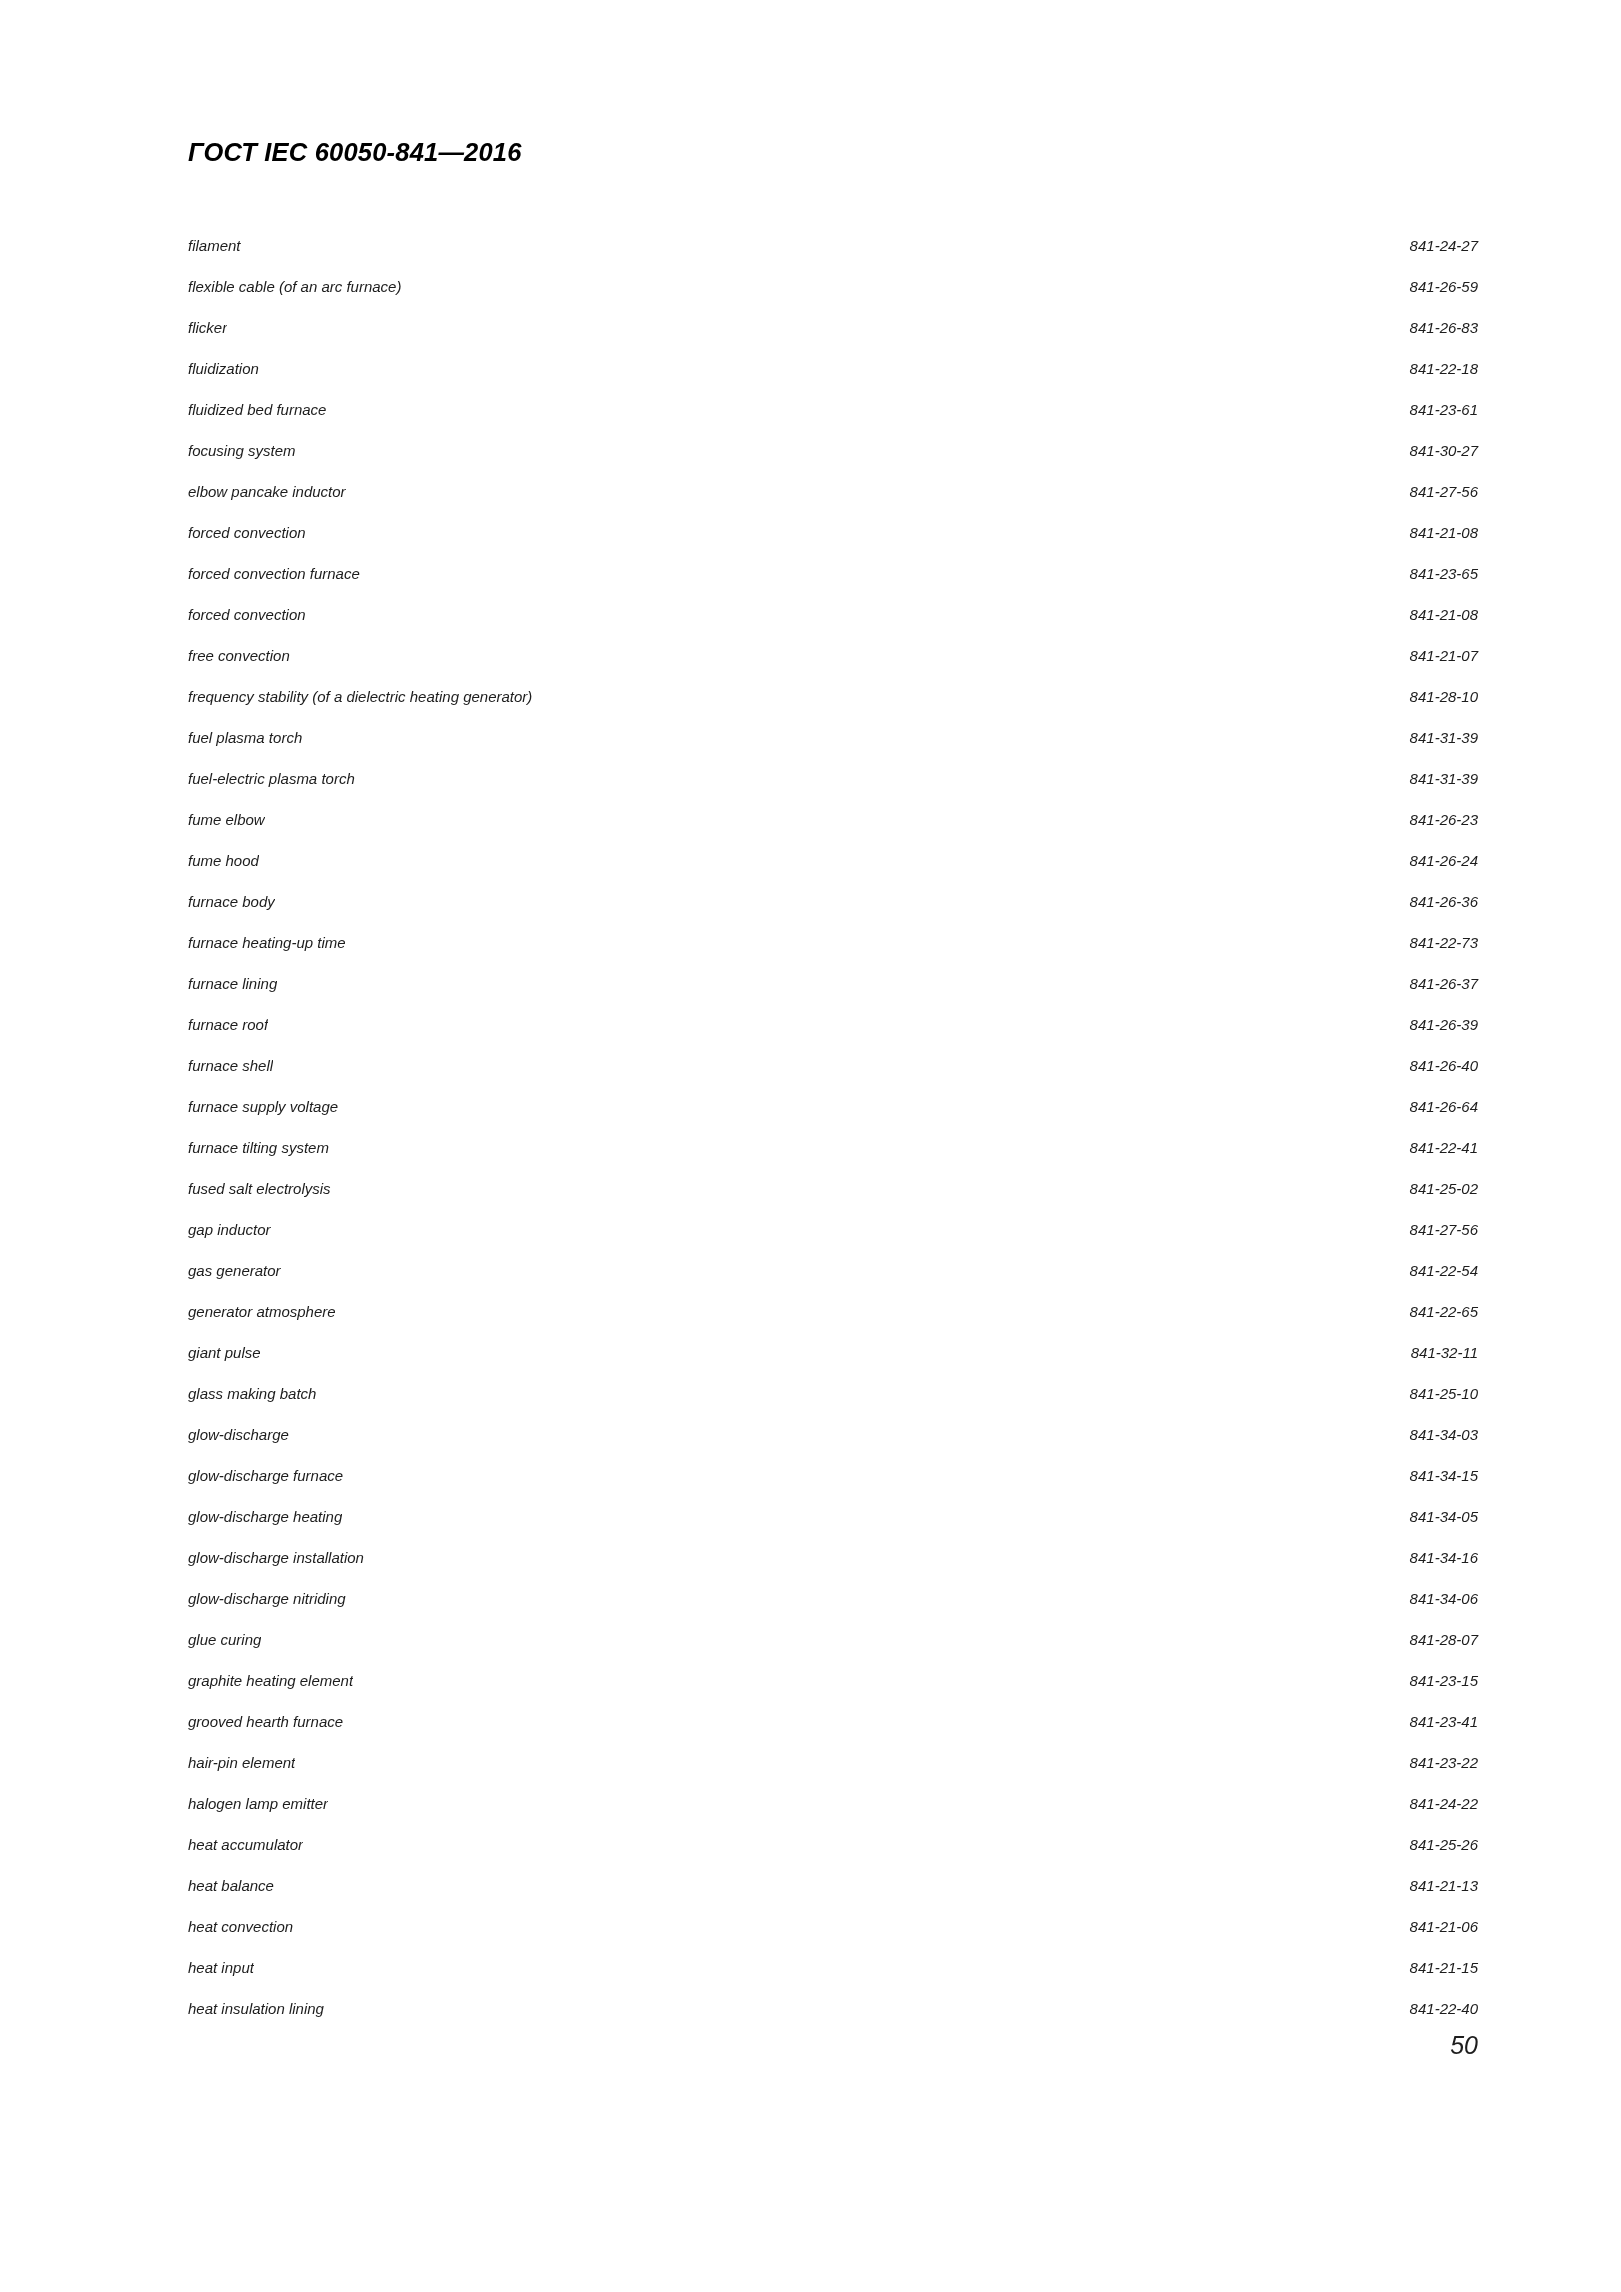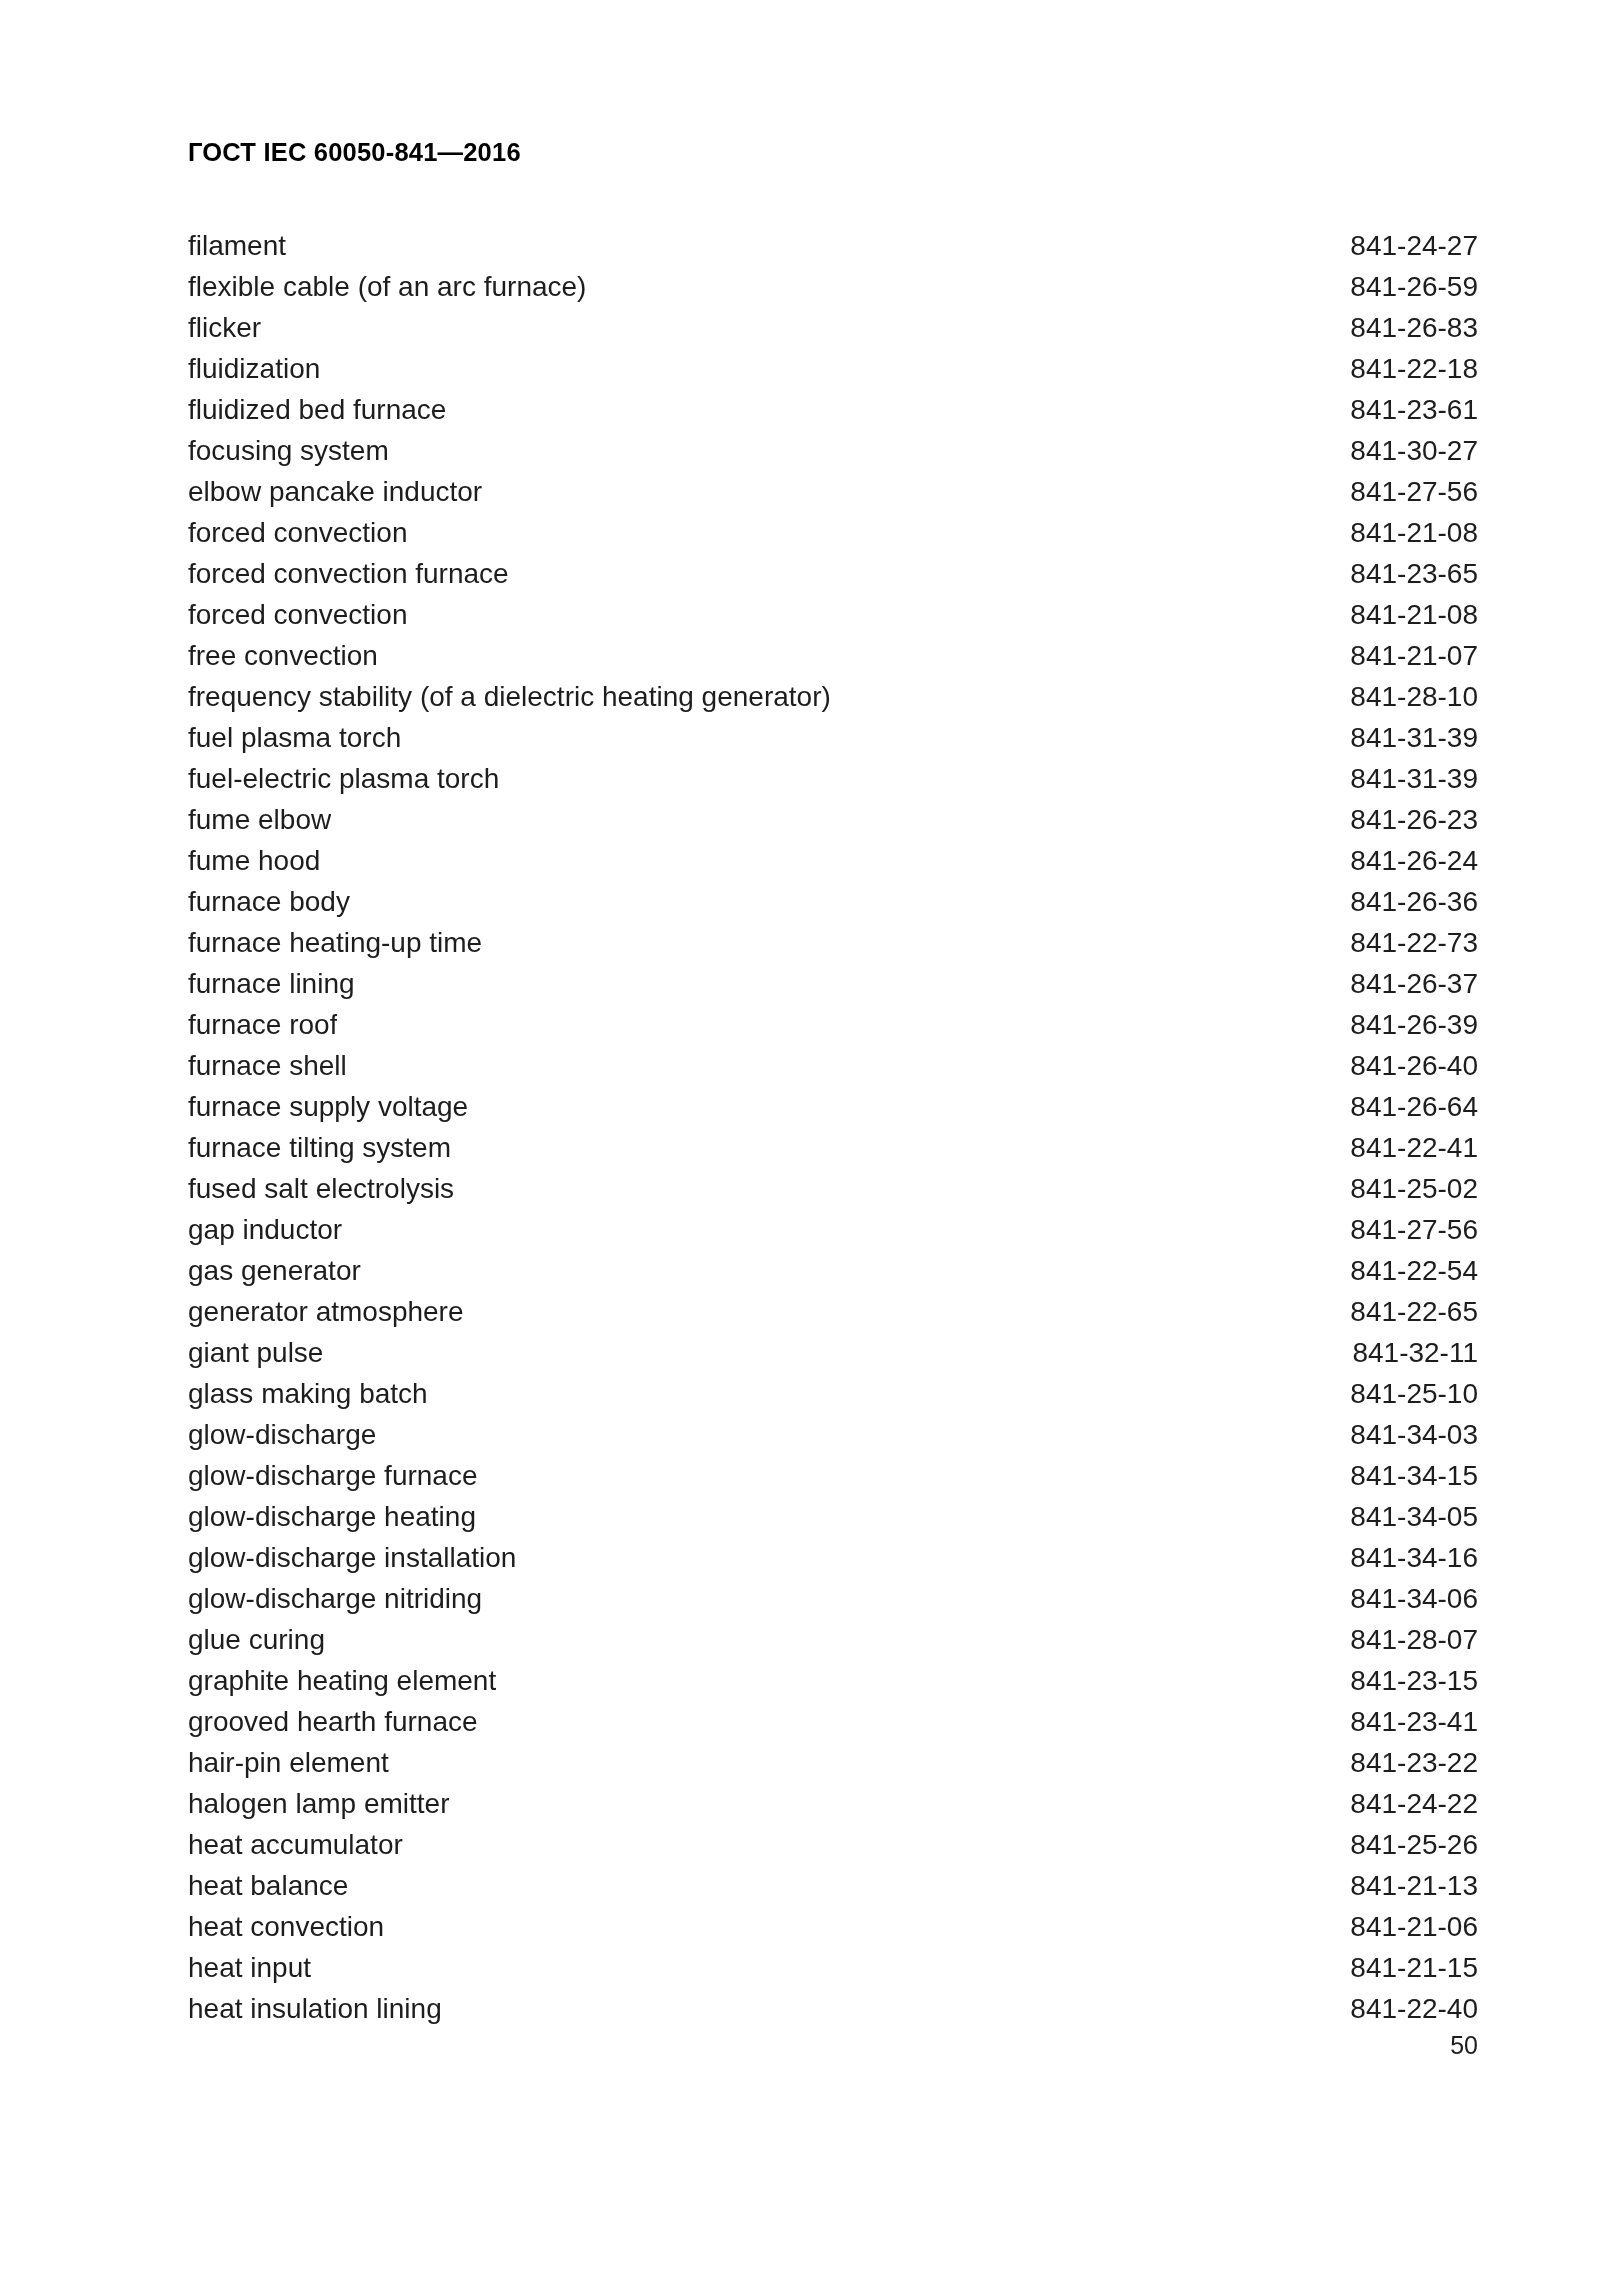--- a/index.html
+++ b/index.html
@@ -18,20 +18,21 @@
     font-family: "Liberation Sans", sans-serif;
     color: #1a1a1a;
     box-sizing: border-box;
   }
 
   .content {
     position: absolute;
     left: 188px;
     top: 137px;
     width: 1290px;
+    font-style: italic;
   }
 
   .doc-header {
     font-size: 25.5px;
     font-weight: bold;
     letter-spacing: 0.2px;
     color: #000000;
     line-height: 1.2;
     margin: 0 0 57px 0;
     white-space: nowrap;
@@ -40,21 +41,21 @@
   .index-list {
     display: block;
   }
 
   .index-row {
     display: flex;
     align-items: flex-end;
     justify-content: space-between;
     height: 41px;
     line-height: 41px;
-    font-size: 28px;
+    font-size: 15px;
     color: #1d1d1d;
     white-space: nowrap;
   }
 
   .term {
     flex: 0 1 auto;
     overflow: hidden;
     text-overflow: clip;
   }
 

